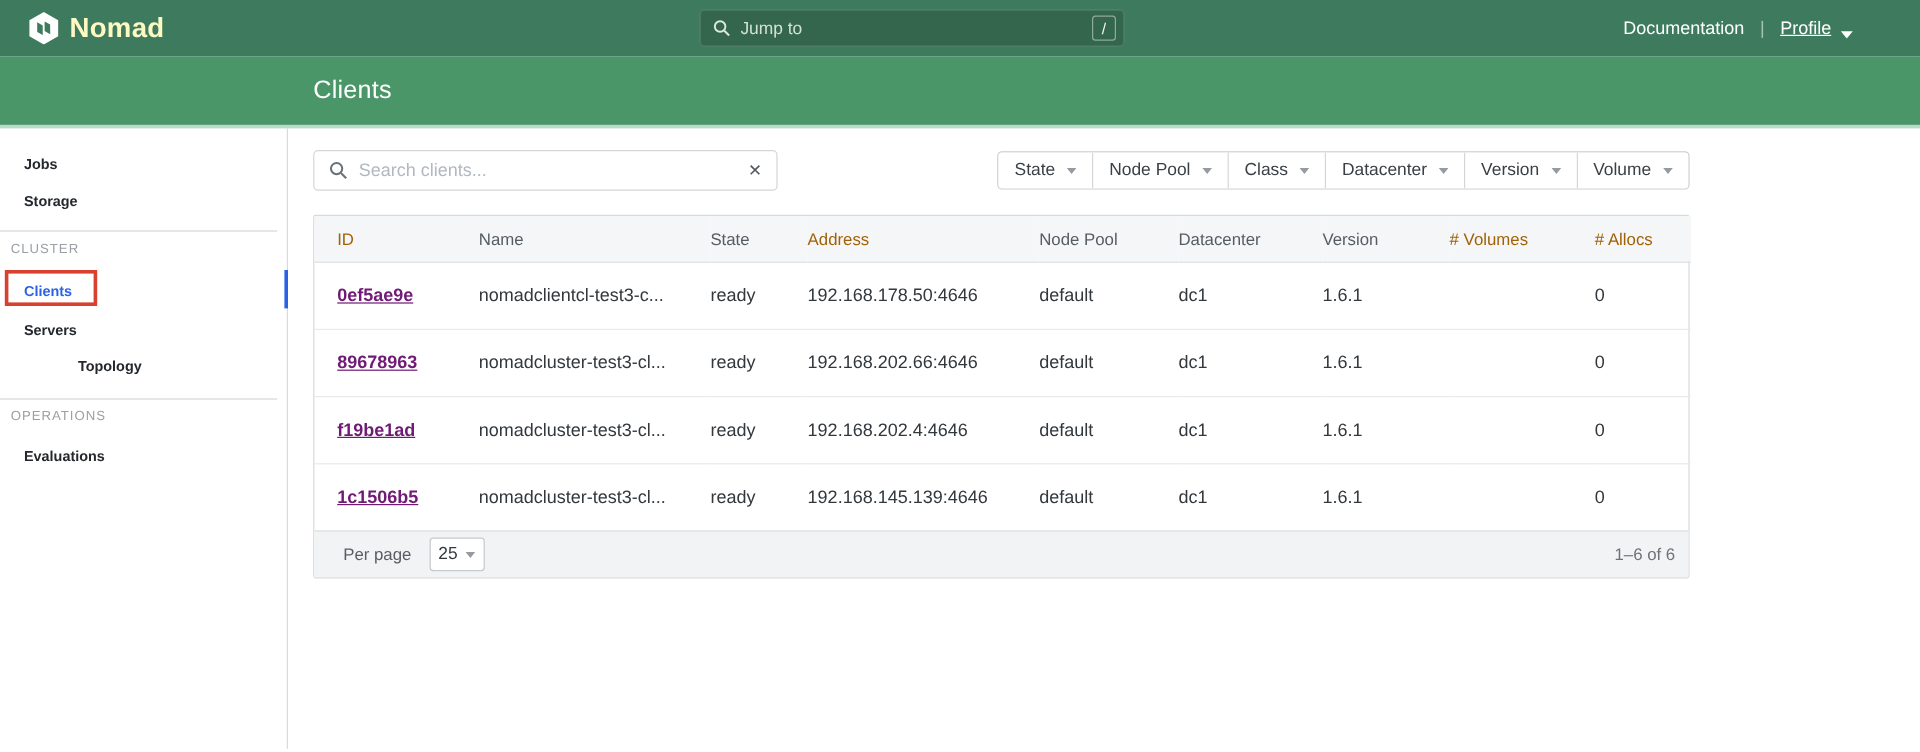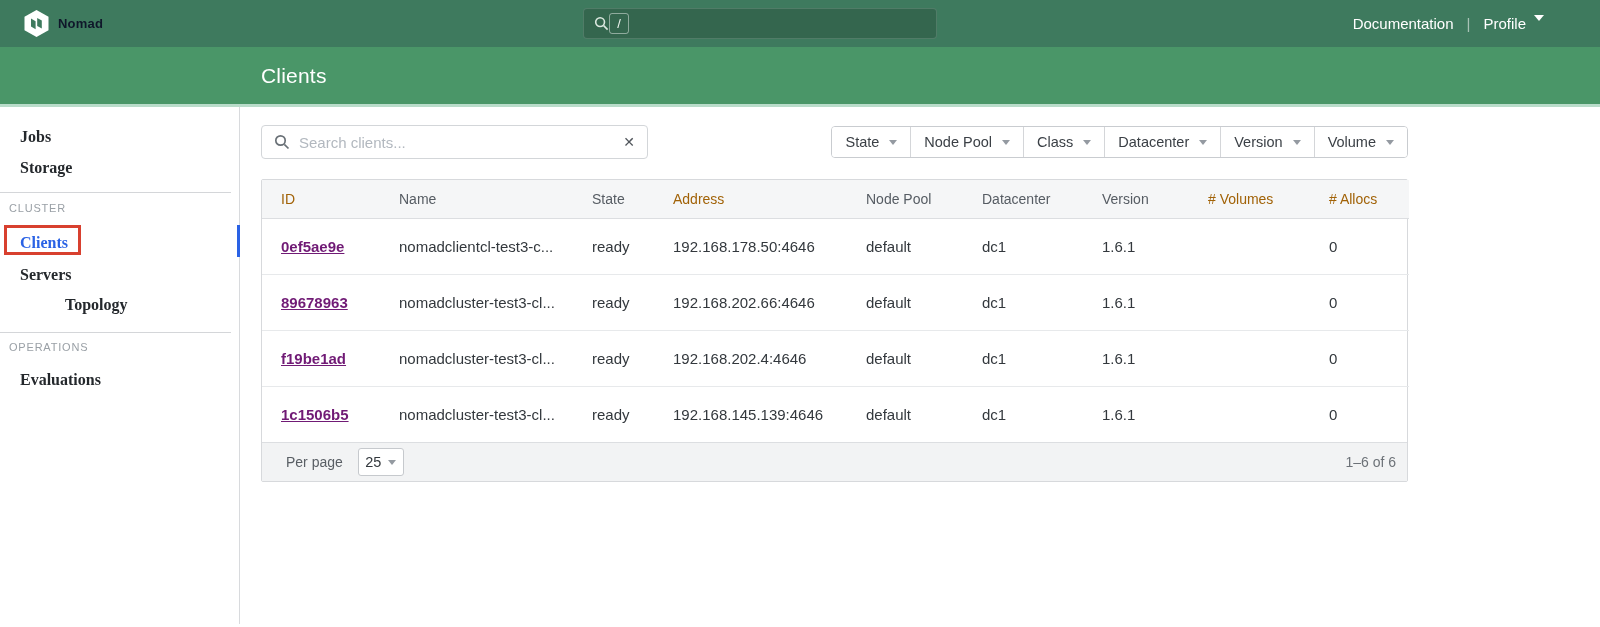--- a/index.html
+++ b/index.html
@@ -3,51 +3,51 @@
 <meta charset="utf-8">
 <style>
   * { margin:0; padding:0; box-sizing:border-box; }
   html,body { width:1600px; height:627px; overflow:hidden; background:#fff;
               font-family:"Liberation Sans", sans-serif; }
 
   
   .navbar { height:47px; background:#3e7a5e; position:relative;
             display:flex; align-items:center; }
   .brand { display:flex; align-items:center; gap:9px; margin-left:24px; }
-  .brand-name { color:#0f172a; font-size:13px; font-weight:700; letter-spacing:.2px; }
+  .brand-name { color:#fef9c3; font-size:23px; font-weight:700; letter-spacing:.2px; }
   .nav-search { position:absolute; left:583px; top:8px; width:354px; height:31px;
                 background:rgba(0,0,0,.16); border:1px solid rgba(255,255,255,.14);
                 border-radius:4px; display:flex; align-items:center;
                 padding:0 6px 0 10px; color:#dce8e0; }
   .nav-search input { flex:1; background:transparent; border:none; outline:none;
                       color:#fff; font-size:14.5px; margin-left:8px; }
   .nav-search input::placeholder { color:#d3e2d8; opacity:1; }
   .kbd-hint { width:20px; height:21px; border:1px solid rgba(255,255,255,.45);
               border-radius:3px; color:#f0f6f1; font-size:13px; display:flex;
               align-items:center; justify-content:center; }
   .nav-links { margin-left:auto; margin-right:56px; display:flex;
                align-items:center; gap:13px; color:#fff; font-size:15px; }
   .nav-links a { color:#fff; text-decoration:none; cursor:pointer; }
   .nav-sep { color:rgba(255,255,255,.55); }
-  .profile-wrap { display:flex; align-items:flex-start; gap:8px; cursor:pointer; }
+  .profile-wrap { display:flex; align-items:flex-end; gap:8px; cursor:pointer;text-decoration:underline; }
   .caret-white { width:0; height:0; border-left:5px solid transparent;
                  border-right:5px solid transparent; border-top:6px solid #fff; }
 
   
   .subheader { height:60px; background:#4a9668; border-bottom:3px solid #b9dcca;
                display:flex; align-items:center; }
   .page-title { color:#fff; font-size:21px; font-weight:500; margin-left:261px;
                 letter-spacing:.2px; }
 
   
   .layout { display:flex; height:517px; }
   .sidebar { width:240px; flex:none; border-right:1px solid #d8dadd;
              position:relative; background:#fff; }
-  .side-item { position:absolute; left:20px; font-size:16px; font-weight:700;
-               color:#24282c; text-decoration:none; cursor:pointer; line-height:20px;font-family:Liberation Serif, serif; }
+  .side-item { position:absolute; left:20px; font-size:12px; font-weight:700;
+               color:#24282c; text-decoration:none; cursor:pointer; line-height:20px; }
   .side-item.active { color:#2a62e5; }
   .side-divider { position:absolute; left:0; width:231px; border-top:1px solid #d4d6d9; }
   .side-label { position:absolute; left:9px; font-size:11px; color:#9aa0a6;
                 letter-spacing:.8px; line-height:13px; }
   .annotation-box { position:absolute; left:4px; top:118px; width:77px; height:30px;
                     border:3px solid #d8402f; pointer-events:none; }
   .active-bar { position:absolute; left:237px; top:118px; width:5px; height:32px;
                 background:#2a62e5; }
 
   .content { flex:1; position:relative; background:#fff; }
@@ -113,20 +113,21 @@
     <span class="brand-name">Nomad</span>
   </div>
 
   <div class="nav-search">
     <span style="display:flex;">
       <svg width="15" height="15" viewBox="0 0 16 16" fill="none" stroke="#dce8e0" stroke-width="1.7">
         <circle cx="6.5" cy="6.5" r="4.7"></circle>
           <line x1="10.3" y1="10.3" x2="14.5" y2="14.5"></line>
       </svg>
     </span>
+    <input type="text" placeholder="Jump to" style="">
     <span class="kbd-hint">/</span>
   </div>
 
   <nav class="nav-links">
     <a>Documentation</a>
     <span class="nav-sep">|</span>
     <span class="profile-wrap">
       <a>Profile</a>
       <span class="caret-white"></span>
     </span>

